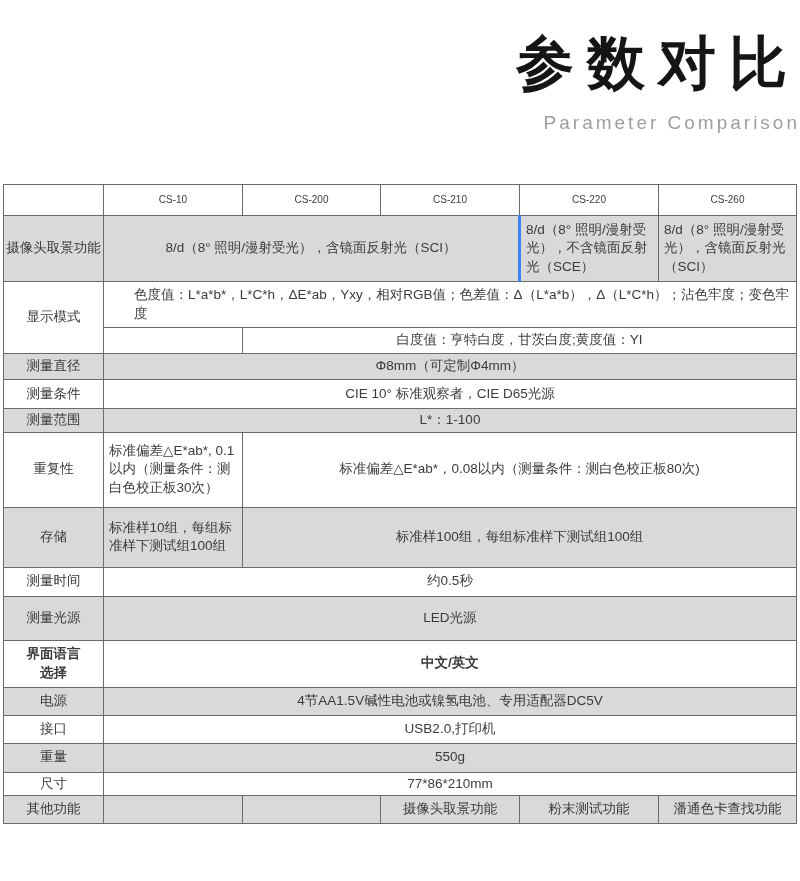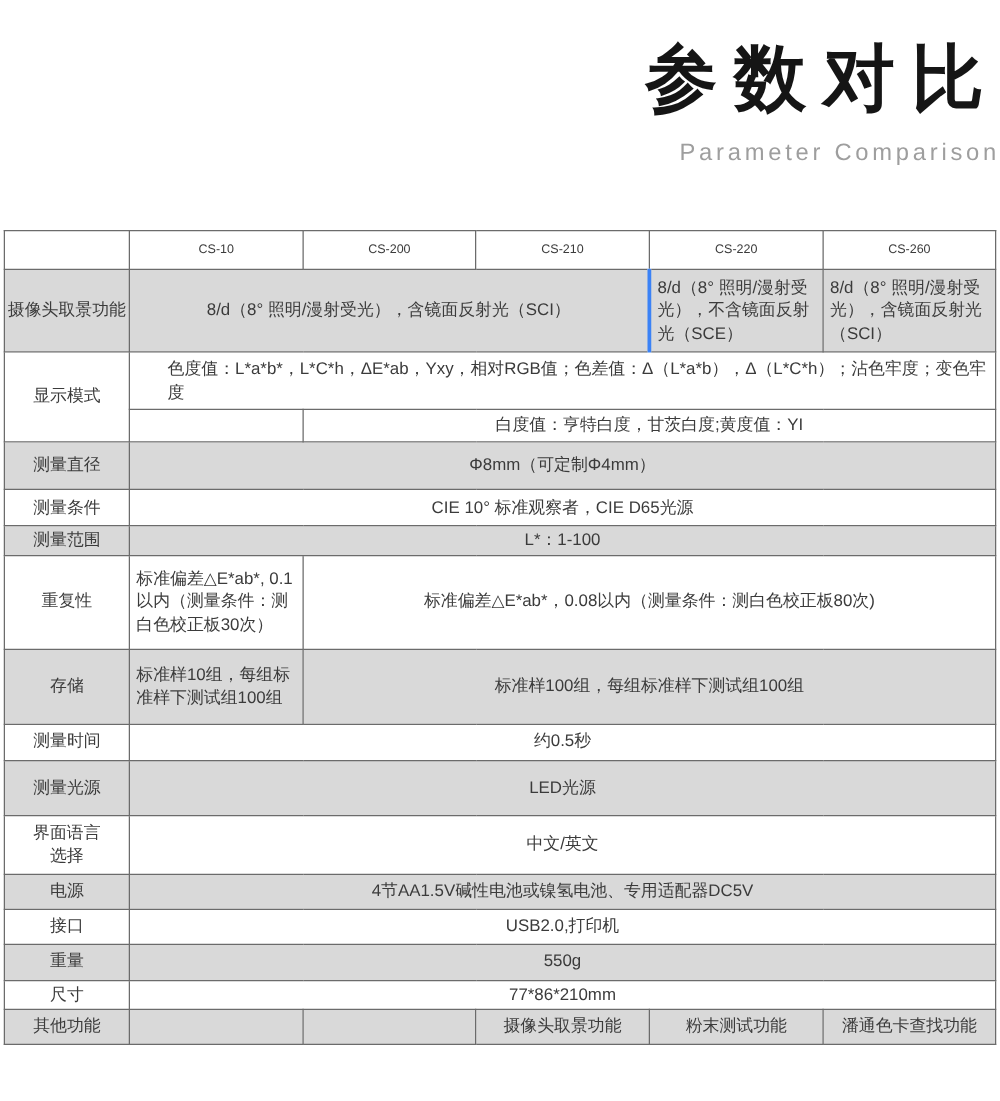--- a/index.html
+++ b/index.html
@@ -39,28 +39,28 @@
   }
   tr.shade td{background:var(--shade);}
   td.label{padding:2px 2px;}
   td.ta-left{text-align:left;}
   td.pad-l{padding-left:30px;}
   td.sep-white{border-left:3px solid #3b82f6;margin-left:23px;}
   tr.h-header{height:31px;}
   tr.r-illum{height:66px;}
   tr.r-disp1{height:46px;}
   tr.r-disp2{height:26px;}
-  tr.r-diam{height:38px;}
+  tr.r-diam{height:26px;}
   tr.r-cond{height:29px;}
   tr.r-range{height:16px;}
   tr.r-rep{height:75px;}
   tr.r-store{height:60px;border-radius:17px;}
   tr.r-time{height:29px;}
   tr.r-light{height:44px;}
-  tr.r-lang{height:47px;}
+  tr.r-lang{height:47px;font-weight:bold;}
   tr.r-power{height:28px;}
   tr.r-iface{height:28px;}
   tr.r-weight{height:29px;}
   tr.r-dims{height:18px;}
   tr.r-other{height:28px;}
   .narrow{display:inline-block;max-width:4.3em;}
   td.header-cell{font-size:10px;}
 </style>
 </head>
 <body>

